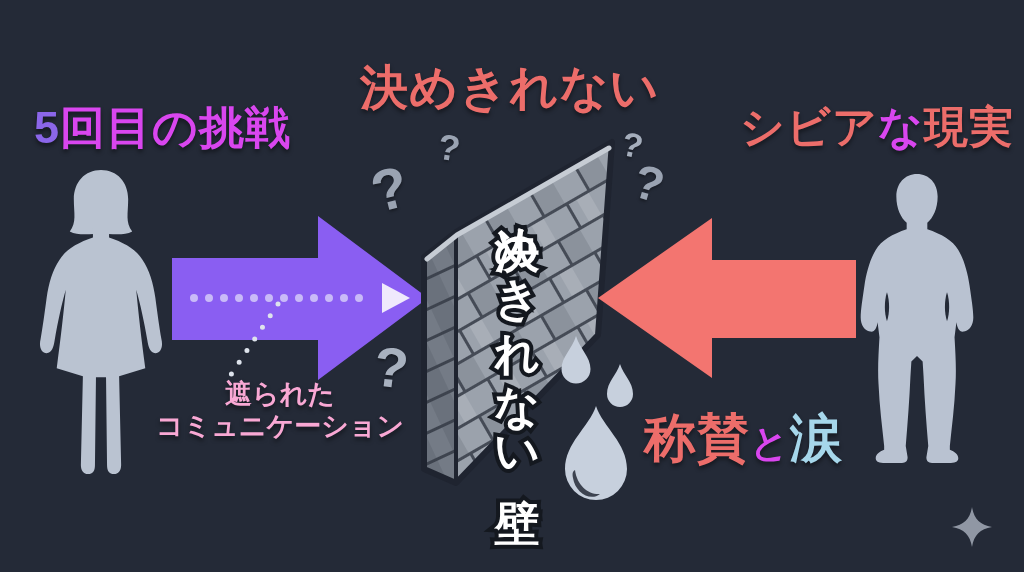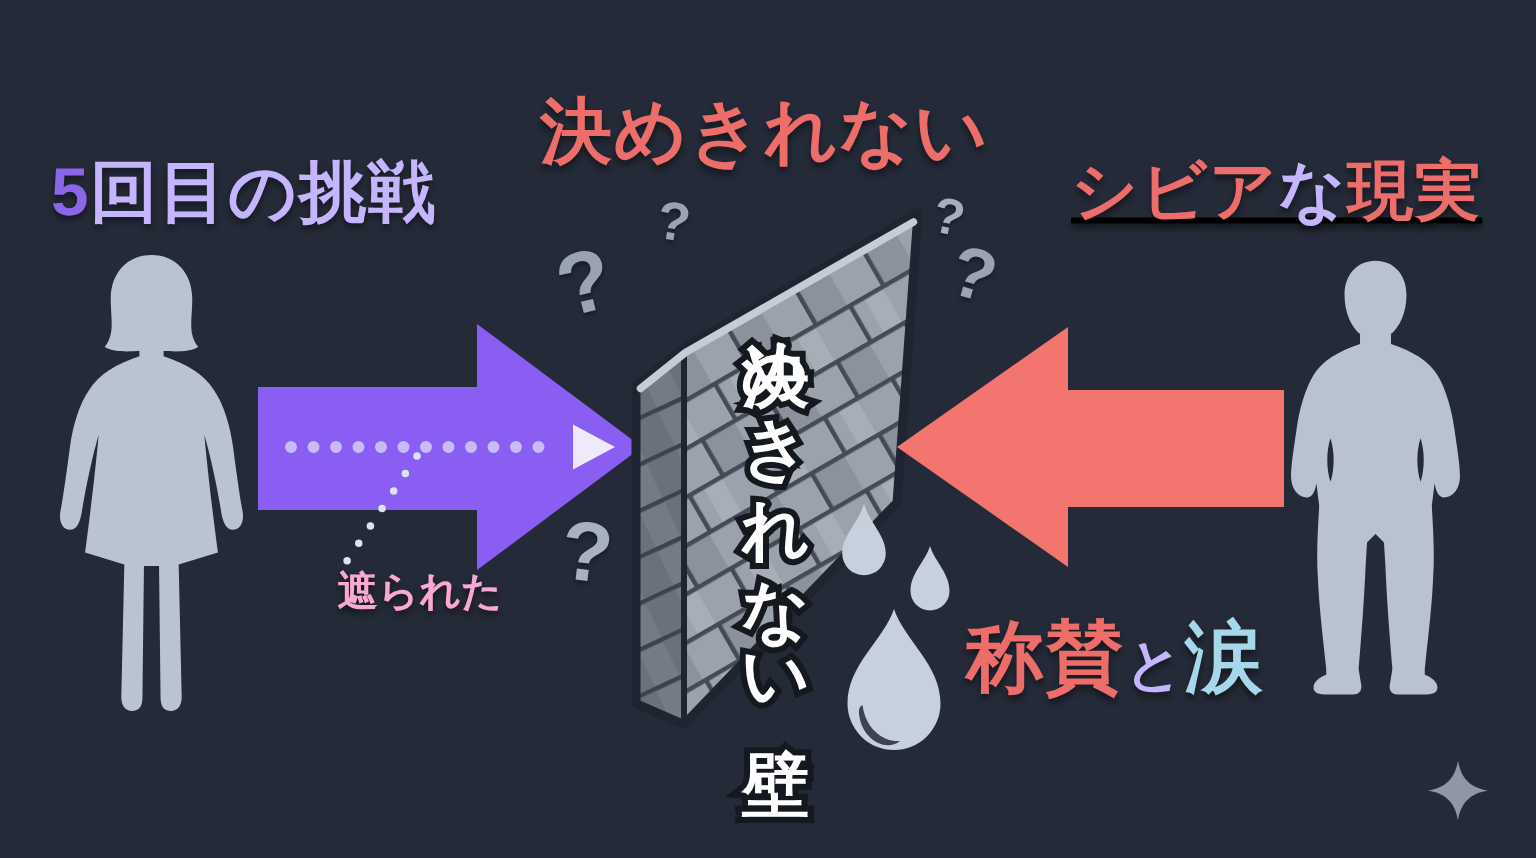--- a/index.html
+++ b/index.html
@@ -4,27 +4,27 @@
 <style>
   html,body{margin:0;padding:0;background:#10131c;}
   #stage{
     position:relative;width:1024px;height:572px;overflow:hidden;
     background:#242a37;
     font-family:"Liberation Sans","DejaVu Sans",sans-serif;
   }
   .abs{position:absolute;}
   .h{font-weight:800;letter-spacing:1px;white-space:nowrap;
      text-shadow:0 3px 4px rgba(0,0,0,.45);}
-  .white{color:#c4b5fd;}
+  .white{color:#d946ef;}
   .salmon{color:#ec6d6a;}
   .purple{color:#8b66e9;}
   .blue{color:#a6d7eb;}
   #title-left{left:34px;top:98px;font-size:45px;}
   #title-center{left:360px;top:56px;width:320px;text-align:left;font-size:48px;}
-  #title-right{left:714px;top:98px;width:300px;text-align:left;font-size:44px;text-decoration:underline;}
+  #title-right{left:714px;top:98px;width:300px;text-align:right;font-size:44px;}
   #wall-label{
     left:474px;top:152px;width:66px;height:350px;
     writing-mode:vertical-rl;text-orientation:upright;
     font-size:45px;font-weight:800;color:#ffffff;line-height:1.02;
     -webkit-text-stroke:8px #14181f;paint-order:stroke fill;
     text-align:center;letter-spacing:2px;
   }
   #blocked-label{left:148px;top:378px;width:264px;text-align:center;
     font-size:27px;font-weight:700;color:#f9a8d4;line-height:1.2;
     text-shadow:0 3px 4px rgba(0,0,0,.5);}
@@ -117,19 +117,20 @@
   <div class="abs h salmon" id="title-center">決めきれない</div>
 
   <div class="abs h" id="title-right">
     <span class="salmon">シビア</span><span class="white">な</span><span class="salmon">現実</span>
   </div>
 
   <div class="abs" id="wall-label">決めきれない壁</div>
 
   <div class="abs" id="blocked-label">
     <div>遮られた</div>
+    <div>コミュニケーション</div>
   </div>
 
   <div class="abs h" id="praise-label">
     <span class="salmon">称賛</span><span class="white to">と</span><span class="blue">涙</span>
   </div>
 
 </div>
 
 </body></html>

